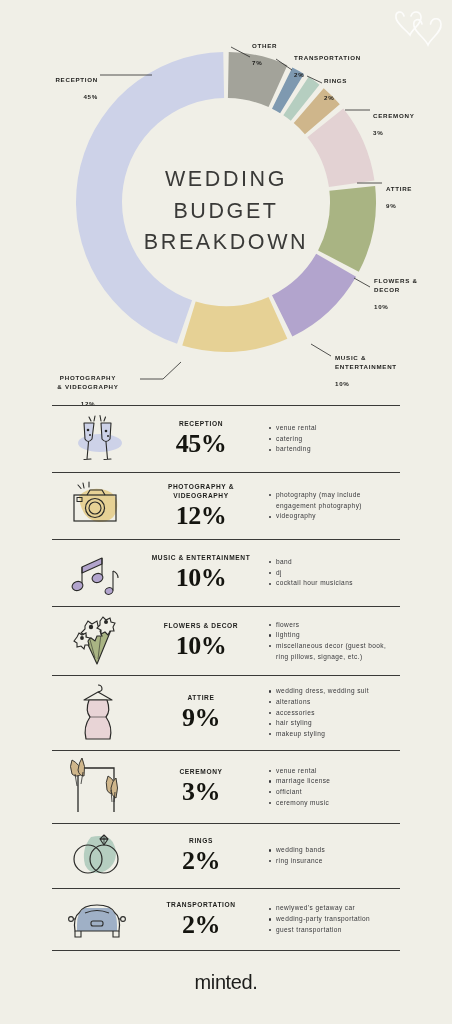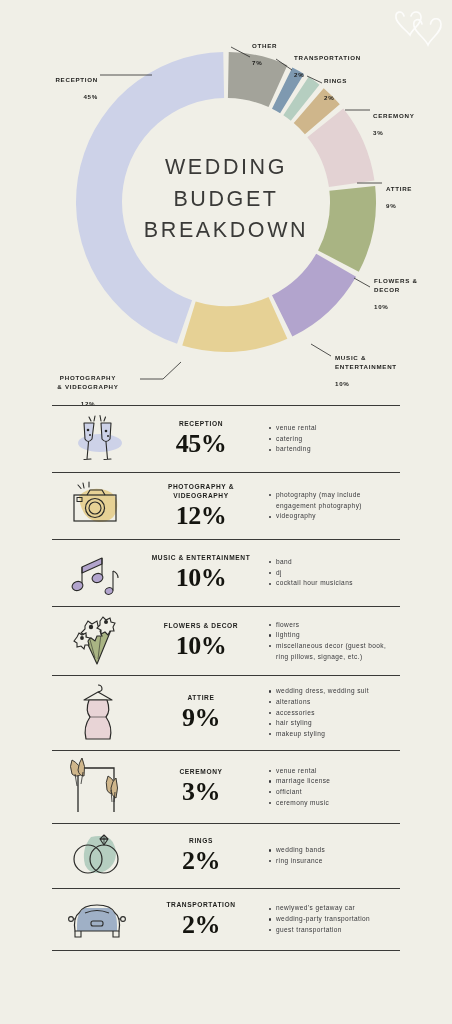--- a/index.html
+++ b/index.html
@@ -28,21 +28,21 @@
 
   #donut-svg {
     position: absolute;
     left: 0;
     top: 0;
   }
 
   #center-title {
     position: absolute;
     left: 126px;
-    top: 152px;
+    top: 164px;
     width: 200px;
     text-align: center;
     font-family: "Liberation Sans", sans-serif;
     font-weight: 300;
     font-size: 21.5px;
     line-height: 1.47;
     letter-spacing: 2.6px;
     color: #3a3a38;
     white-space: pre-line;
   }
@@ -457,15 +457,16 @@
         <ul>
             <li>newlywed's getaway car</li>
             <li>wedding-party transportation</li>
             <li>guest transportation</li>
           </ul>
       </div>
     </div>
 
     <div id="bottom-rule"></div>
 
+    <div id="brand">minted.</div>
   </div>
 
 </div>
 
 </body></html>

